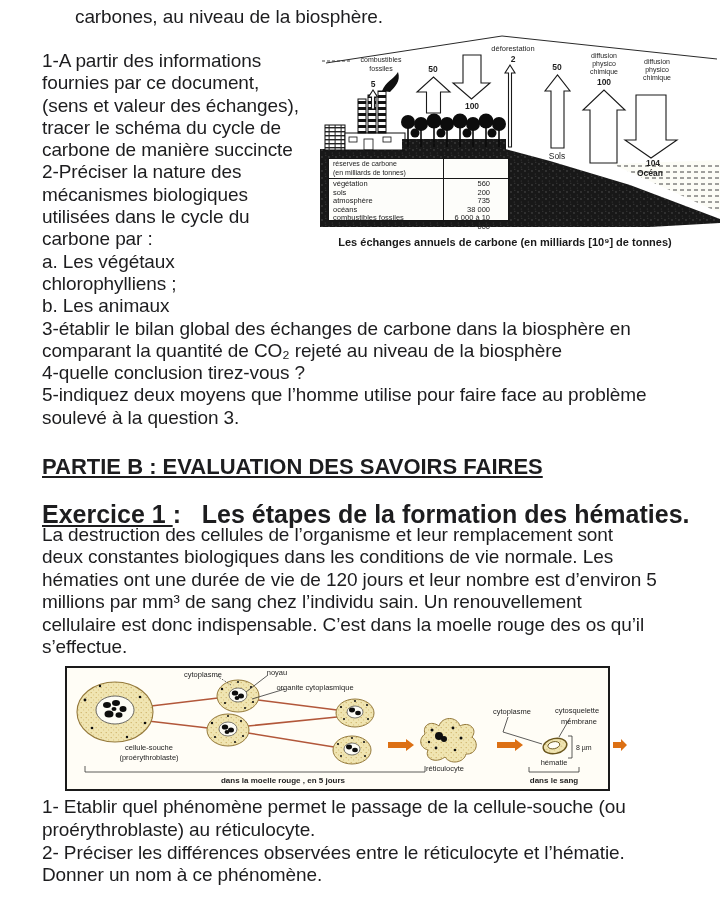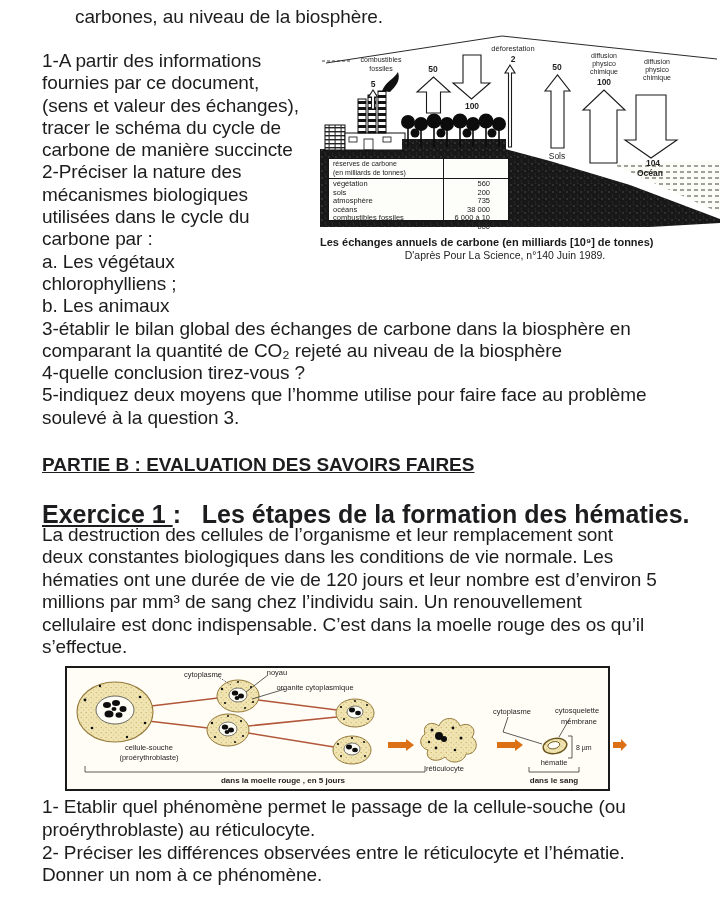--- a/index.html
+++ b/index.html
@@ -2,39 +2,39 @@
 <html><head>
 <meta charset="utf-8">
 <style>
   html,body{margin:0;padding:0;background:#ffffff;}
   body{width:720px;height:899px;position:relative;overflow:hidden;
        font-family:"Liberation Sans","DejaVu Sans",sans-serif;color:#1d1d1f;}
   .abs{position:absolute;}
   .txt{white-space:pre-line;font-size:19px;line-height:22.4px;letter-spacing:-0.1px;}
   #intro{left:42px;top:6px;margin-left:33px;}
   #partA{left:42px;top:50px;width:680px;line-height:22.3px;}
-  #partieB{left:42px;top:454px;font-weight:bold;text-decoration:underline;font-size:19px;}
+  #partieB{left:42px;top:454px;font-weight:bold;text-decoration:underline;font-size:22px;}
   #exo{left:42px;top:500px;font-size:25px;font-weight:bold;white-space:pre;}
   #exo .u{text-decoration:underline;}
   #exoIntro{left:42px;top:524px;width:680px;}
   #exoQ{left:42px;top:796px;width:680px;line-height:22.8px;}
 
   
   #carbonFig{left:320px;top:35px;width:400px;height:232px;}
   #carbonFig svg{position:absolute;left:0;top:0;}
   .ctable{position:absolute;left:8px;top:123px;width:181px;height:63px;
           border:1.5px solid #161616;background:#fdfdfa;font-size:7.5px;line-height:9px;
           box-sizing:border-box;color:#222;}
   .ctable .hdr{display:flex;border-bottom:1.2px solid #161616;height:19px;}
   .ctable .hdr .hl{width:110px;padding:1px 0 0 4px;font-size:7px;line-height:8.5px;}
   .ctable .hdr .hr{flex:1;border-left:1px solid #161616;}
   .ctable .rw{display:flex;height:8.6px;}
   .ctable .rw .nm{width:110px;padding-left:4px;overflow:hidden;}
   .ctable .rw .vl{flex:1;border-left:1px solid #161616;text-align:right;padding-right:18px;}
-  .cap1{position:absolute;left:0;top:201px;width:370px;text-align:left;
+  .cap1{position:absolute;left:0;top:201px;width:370px;text-align:center;
         font-size:11px;font-weight:bold;color:#1a1a1a;}
   .cap2{position:absolute;left:0;top:214px;width:370px;text-align:center;
         font-size:10.5px;color:#222;}
 
   
   #hemaFig{left:65px;top:666px;width:562px;height:126px;}
   svg text{font-family:"Liberation Sans","DejaVu Sans",sans-serif;fill:#1f1f1f;}
 </style>
 </head>
 <body>
@@ -195,21 +195,20 @@
         <div class="nm">océans</div>
         <div class="vl">38 000</div>
       </div>
     <div class="rw">
         <div class="nm">combustibles fossiles</div>
         <div class="vl">6 000 à 10 000</div>
       </div>
   </div>
 
   <div class="cap1">Les échanges annuels de carbone (en milliards [10⁹] de tonnes)</div>
-  <div class="cap2">D'après Pour La Science, n°140 Juin 1989.</div>
 </div>
 
 <div id="partieB" class="abs">PARTIE B : EVALUATION DES SAVOIRS FAIRES</div>
 
 <div id="exo" class="abs"><span class="u">Exercice 1 </span><span>:   </span><span>Les étapes de la formation des hématies.</span></div>
 
 <div id="exoIntro" class="abs txt">La destruction des cellules de l’organisme et leur remplacement sont
 deux constantes biologiques dans les conditions de vie normale. Les
 hématies ont une durée de vie de 120 jours et leur nombre est d’environ 5
 millions par mm³ de sang chez l’individu sain. Un renouvellement

